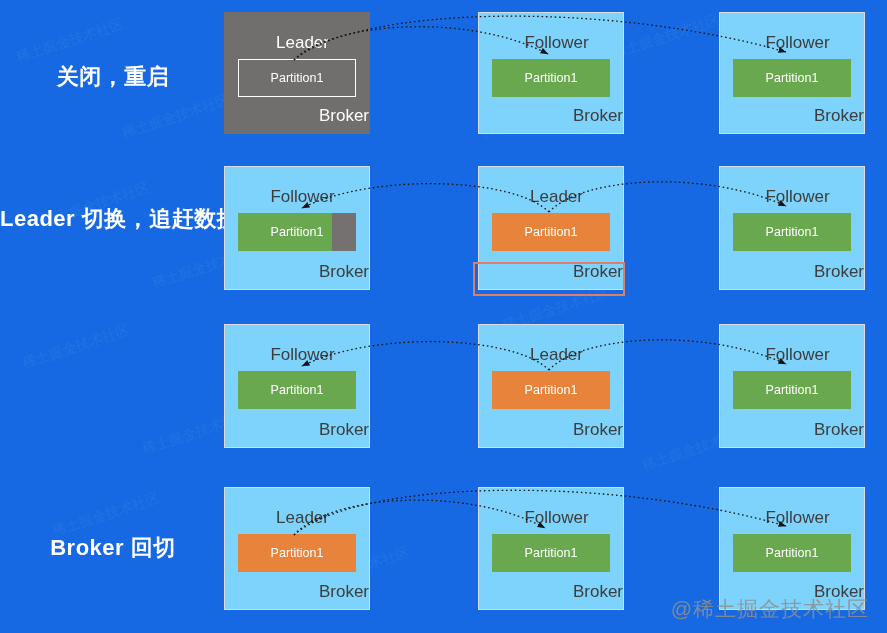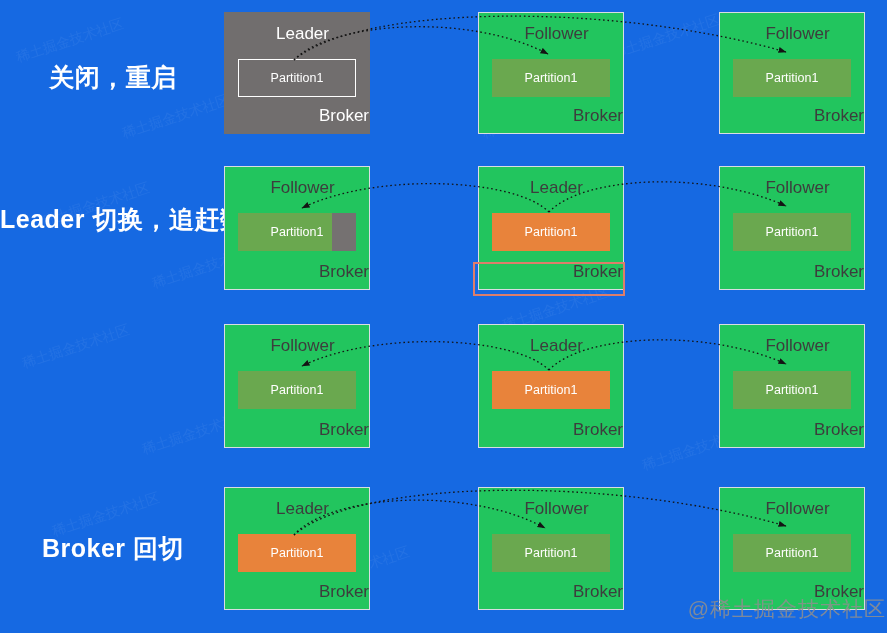--- a/index.html
+++ b/index.html
@@ -5,33 +5,33 @@
   html,body{margin:0;padding:0;background:#0b3fa0;}
   .stage{
     position:relative;width:887px;height:633px;overflow:hidden;
     background:var(--background,#1669e2);
     font-family:"Liberation Sans","DejaVu Sans",sans-serif;
     -webkit-font-smoothing:antialiased;
   }
   
   .row-label{
     position:absolute;left:0;width:226px;text-align:center;
-    color:#ffffff;font-weight:bold;font-size:25px;line-height:26px;
+    color:#ffffff;font-weight:bold;font-size:22px;line-height:26px;
     white-space:nowrap;letter-spacing:0.5px;
   }
   .lbl-r1{top:64px}.lbl-r2{top:206px;width:228px}.lbl-r3{top:379px}.lbl-r4{top:535px}
 
   
   .box{
     position:absolute;width:146px;height:124px;box-sizing:border-box;
-    background:#22c55e;border:1px solid #d9dde2;
+    background:#7dd3fc;border:1px solid #d9dde2;
   }
   .box.gray{background:var(--gray-box,#716e6e);border-color:var(--gray-box,#716e6e);}
   .role{
-    margin-top:11px;text-align:center;font-size:17px;color:#3d3d3d;padding-left:11px;
+    margin-top:20px;text-align:center;font-size:17px;color:#3d3d3d;padding-left:11px;
   }
   .box.gray .role{color:#ffffff;}
   .footer{
     position:absolute;bottom:7px;left:0;width:100%;text-align:right;
     font-size:17px;color:#3d3d3d;
   }
   .box.gray .footer{color:#ffffff;}
   .part{
     position:absolute;left:13px;right:13px;top:46px;height:38px;
     display:flex;align-items:center;justify-content:center;
@@ -57,21 +57,21 @@
   .arrows{position:absolute;left:0;top:0;pointer-events:none;}
   .arrow{stroke:var(--arrow,#141414);stroke-width:1.3;fill:none;
          stroke-dasharray:1.6 2.8;}
 
   
   .wm{
     position:absolute;color:#ffffff;opacity:0.055;font-size:14px;
     transform:rotate(-18deg);white-space:nowrap;pointer-events:none;
   }
   .corner-wm{
-    position:absolute;right:1px;bottom:10px;font-size:21px;
+    position:absolute;right:18px;bottom:10px;font-size:21px;
     color:#8f8f8f;opacity:0.85;letter-spacing:1px;white-space:nowrap;
     z-index:5;
   }
 </style>
 </head>
 <body>
 
 <div class="stage" style="--background: #1669e2; --green: #6aa84f; --orange: #e8833b; --gray-box: #716e6e; --gray-segment: #757171; --broker-ring: #dd7e6b; --arrow: #141414;">
 
   <div class="wm" style="left:14px;top:32px">稀土掘金技术社区</div>

